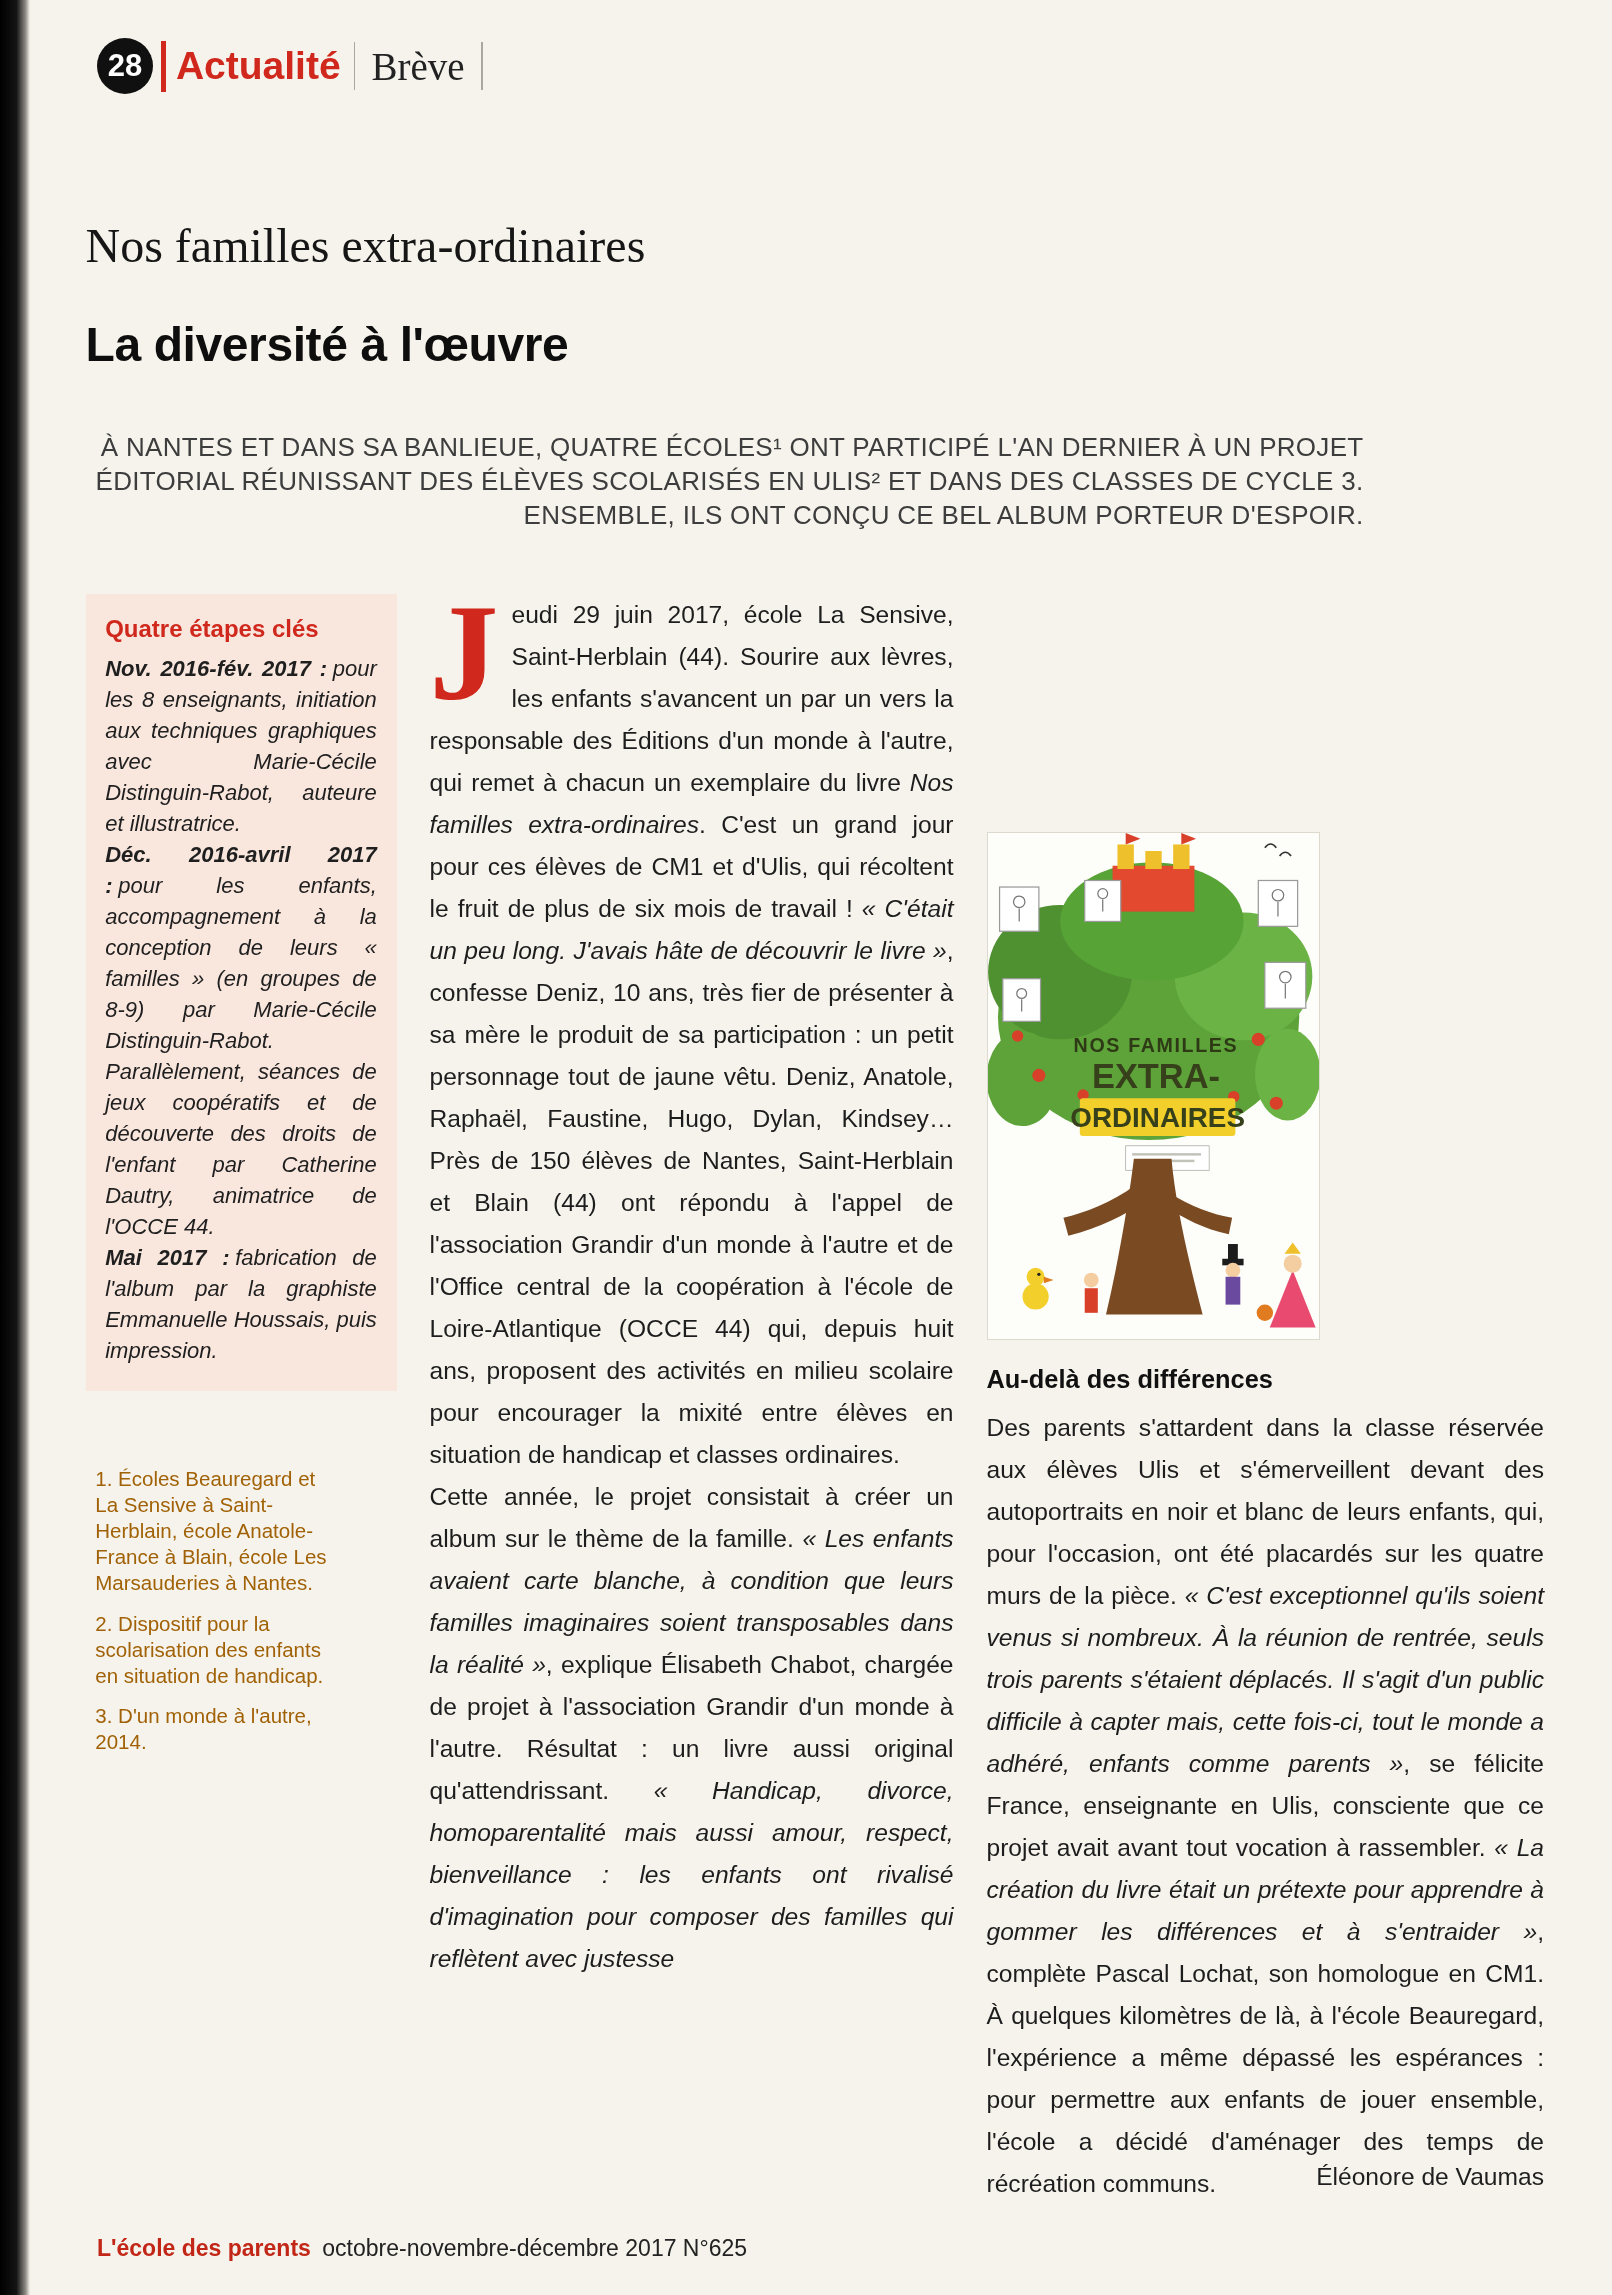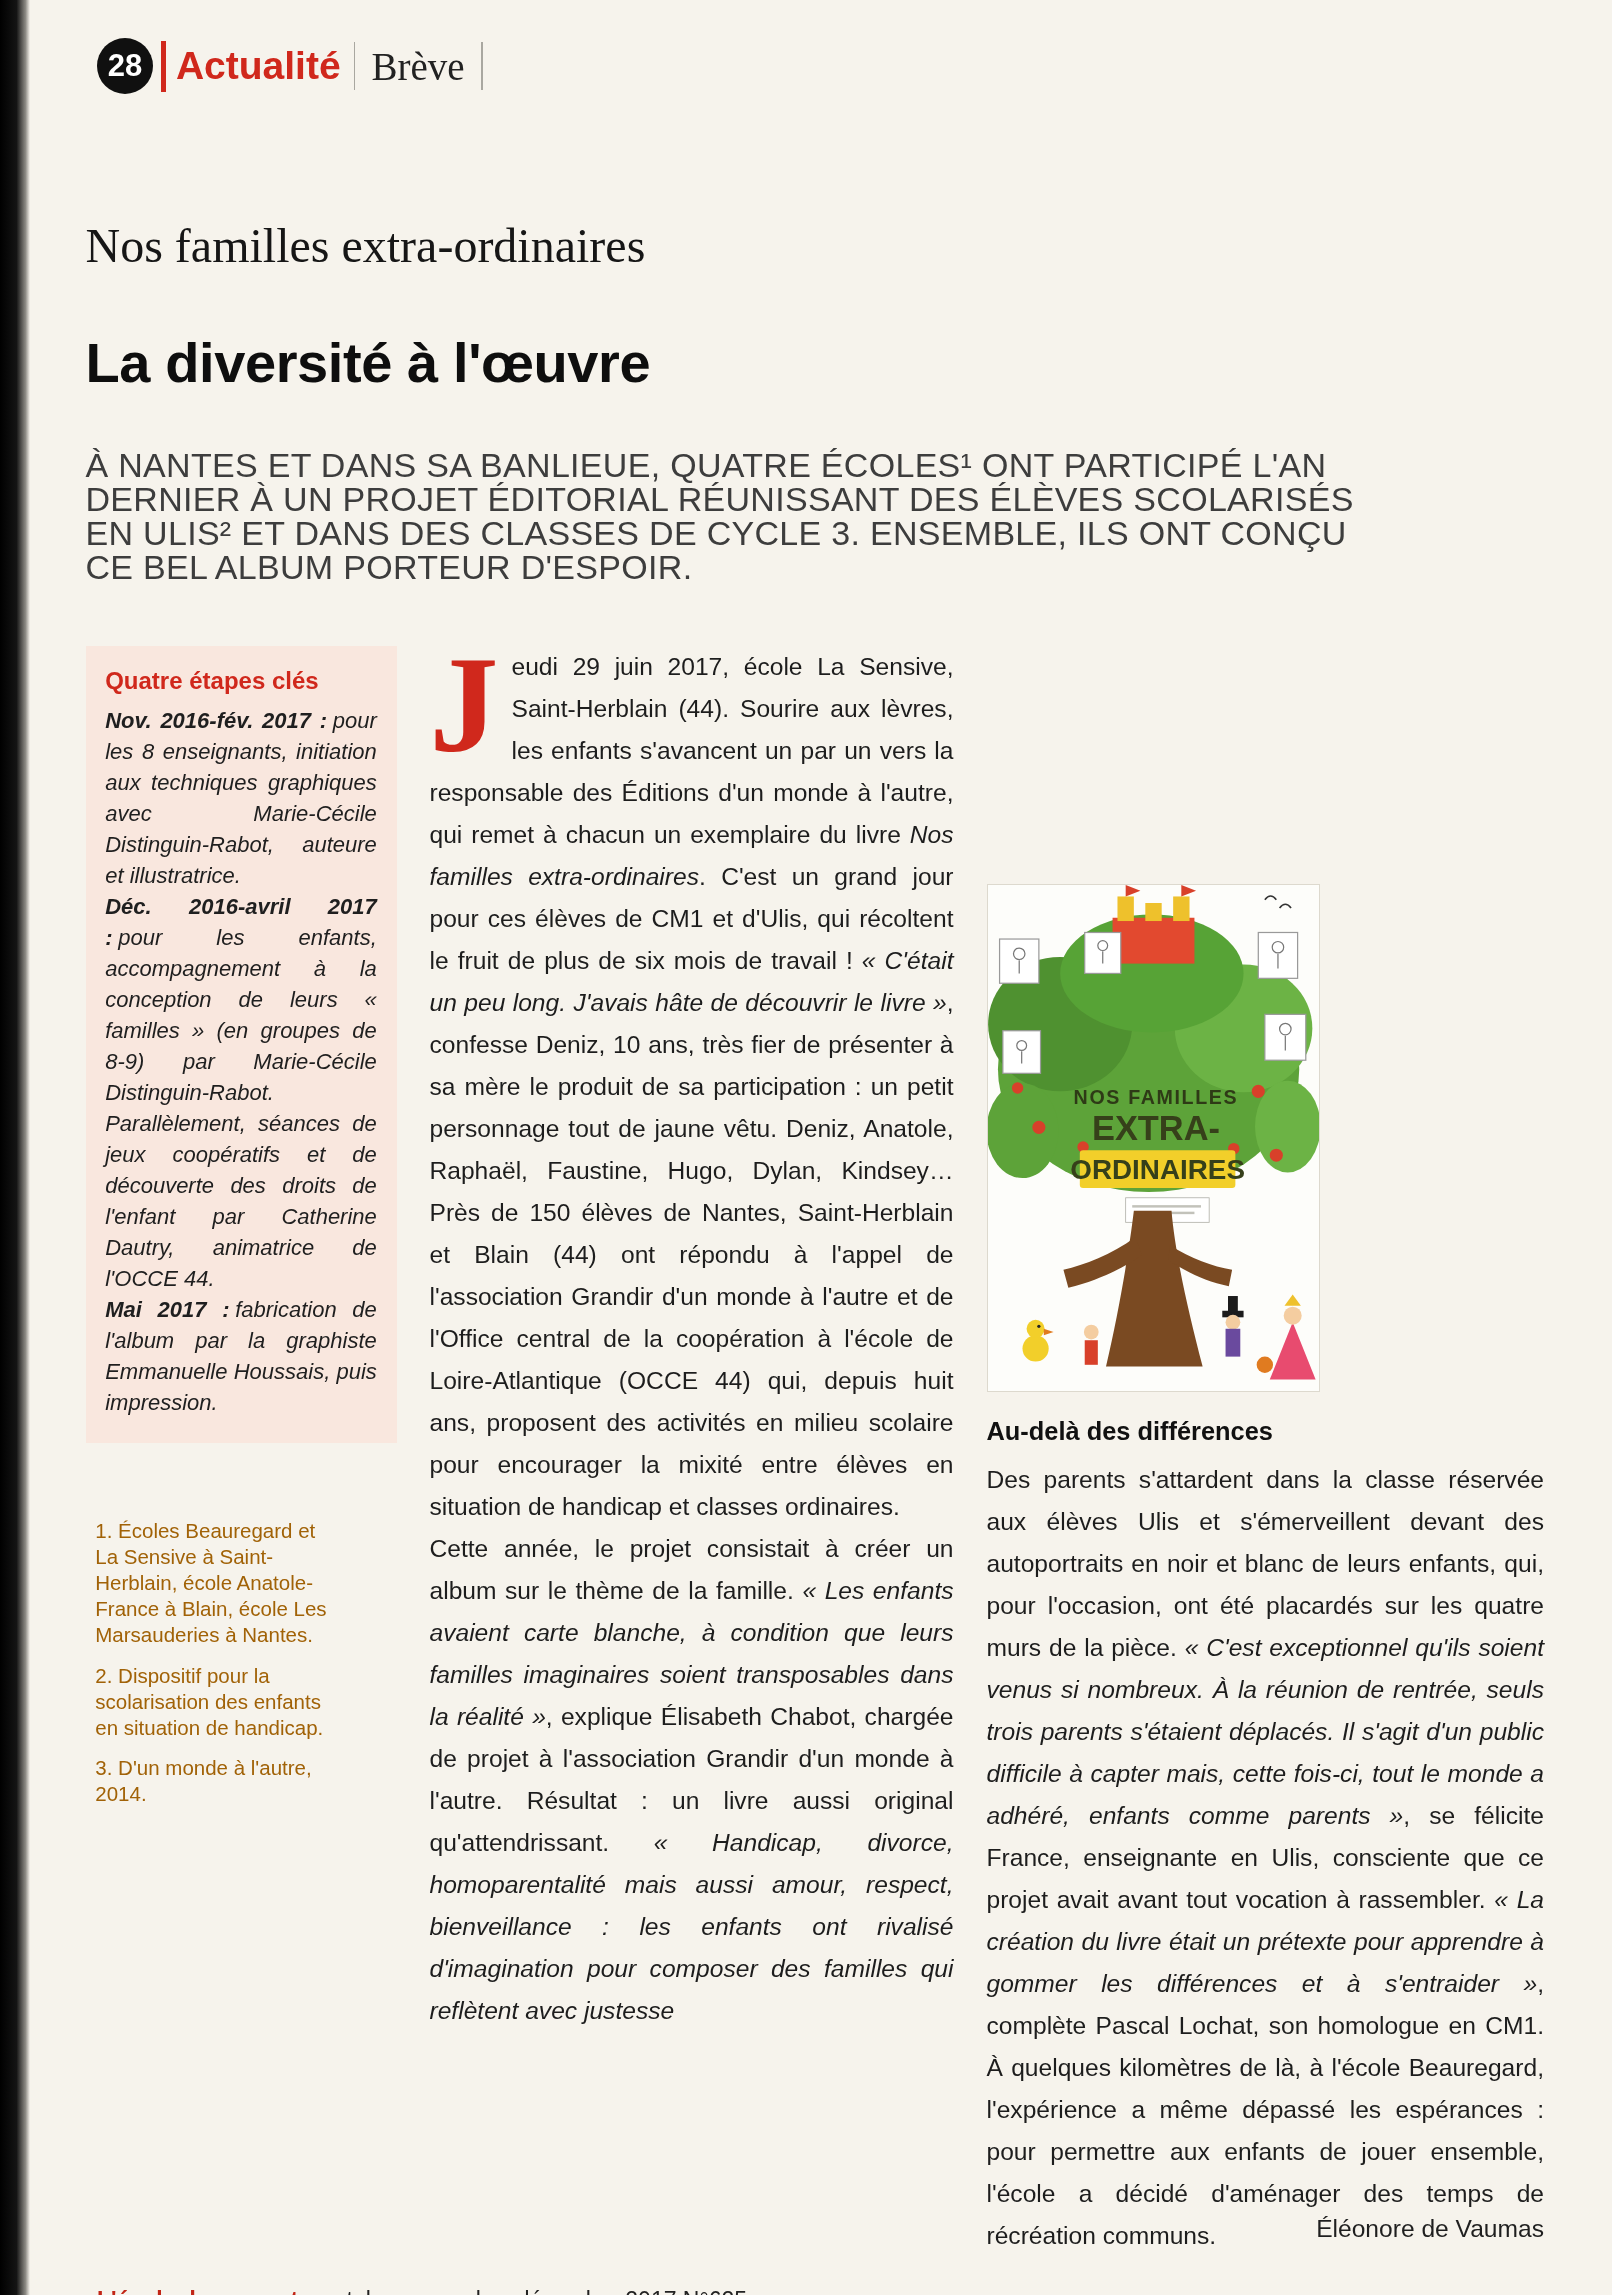--- a/index.html
+++ b/index.html
@@ -29,24 +29,24 @@
   }
   .red-bar { width:4.9px; height:51px; background:#d0281c; margin-left:8.2px; flex:none; }
   .section-label { color:#d0281c; font-weight:bold; font-size:39px; padding:0 13px 0 9.8px; }
   .thin-bar { width:1.6px; height:48px; background:#a9a7a0; flex:none; }
   .subsection-label { font-family:"Liberation Serif", serif; font-size:39px; color:#222; padding:0 16.4px; }
   
   .kicker {
     font-family:"Liberation Serif", serif; font-weight:normal;
     font-size:48px; line-height:51px; color:#161616; margin-top:82px;
   }
-  .title { font-size:56px; line-height:51px; font-weight:bold; color:#0e0e0e; margin-top:22px; letter-spacing:-0.4px; }
+  .title { font-size:48px; line-height:51px; font-weight:bold; color:#0e0e0e; margin-top:4px; letter-spacing:-0.4px; }
   .standfirst {
-    margin-top:16.4px; font-size:34px; line-height:34px; letter-spacing:0.3px;
-    color:#3d3d3d; max-width:1278px;
+    margin-top:16.4px; font-size:26px; line-height:34px; letter-spacing:0.3px;
+    color:#3d3d3d; max-width:1278px;text-align:right;
   }
   
   .body-grid {
     display:grid; grid-template-columns:311px 524px 1fr; column-gap:33px;
     margin-top:18px; flex:1; align-items:start;
   }
   
   .key-steps { background:#f9e7de; padding:21px 19.7px 24.6px 19.7px; }
   .key-steps h3 { color:#d0281c; font-size:24px; margin-bottom:9.8px; }
   .step { font-style:italic; font-size:22px; line-height:31px; text-align:justify; }

